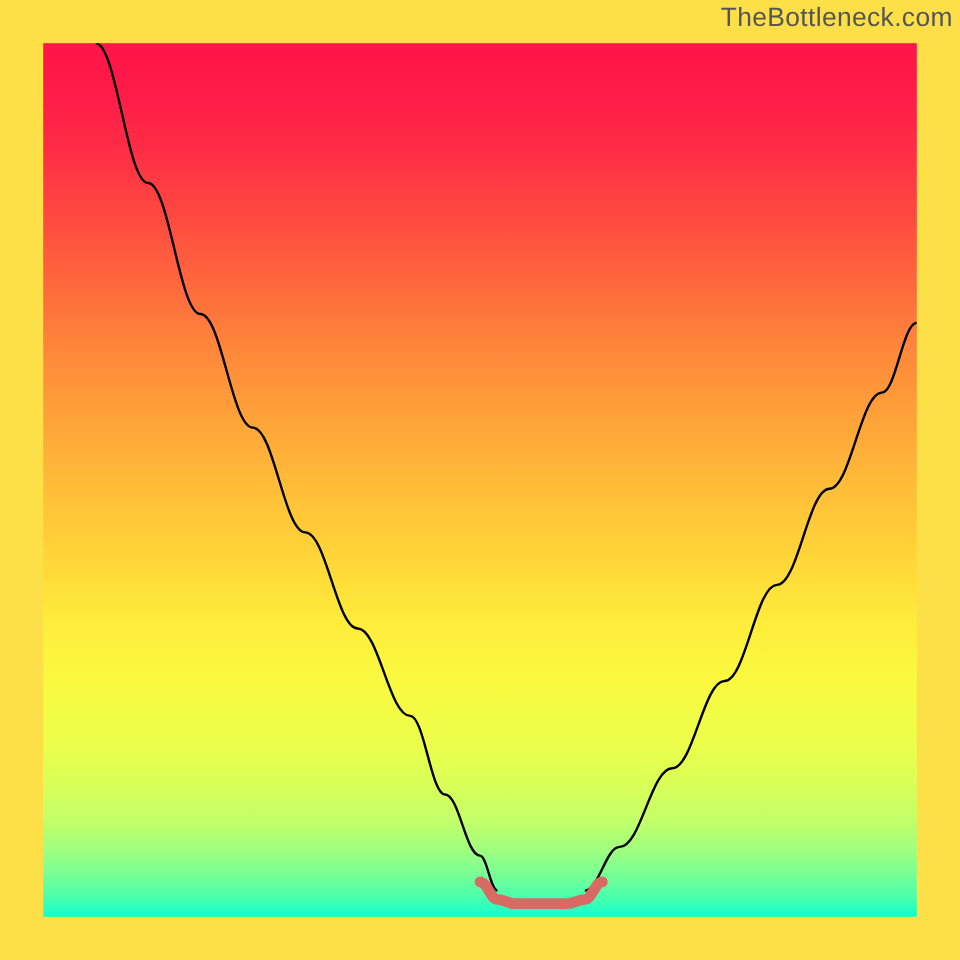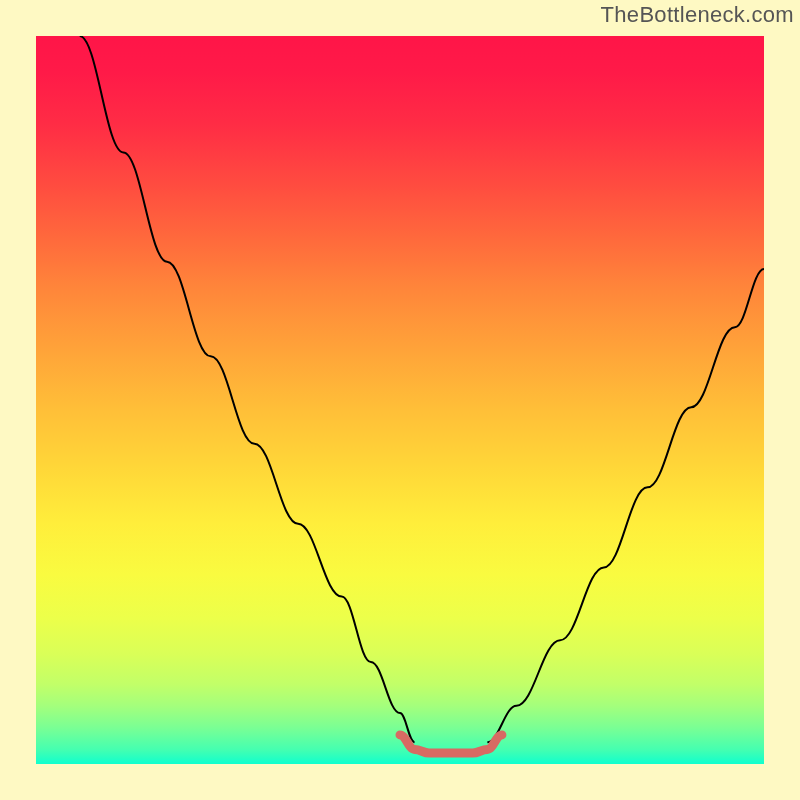--- a/index.html
+++ b/index.html
@@ -8,21 +8,21 @@
     width: 800px;
     height: 800px;
     overflow: hidden;
     background: #000;
     font-family: Arial, Helvetica, sans-serif;
   }
   .frame {
     position: relative;
     width: 800px;
     height: 800px;
-    background: #fef9c3;
+    background: #fde047;
   }
   .watermark {
     position: absolute;
     top: 2px;
     right: 6px;
     color: #555;
     font-size: 22px;
     font-weight: 500;
     letter-spacing: 0.3px;
     z-index: 10;

